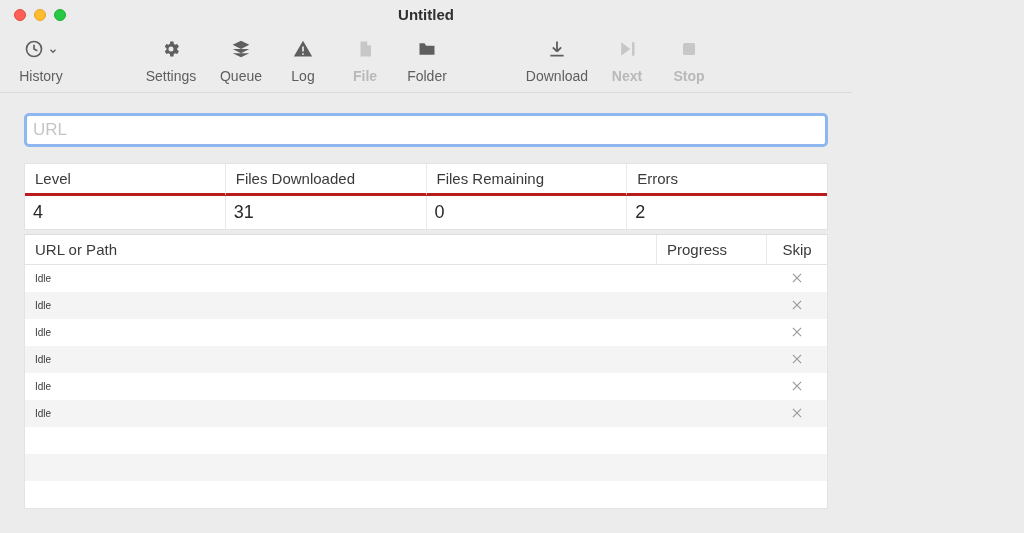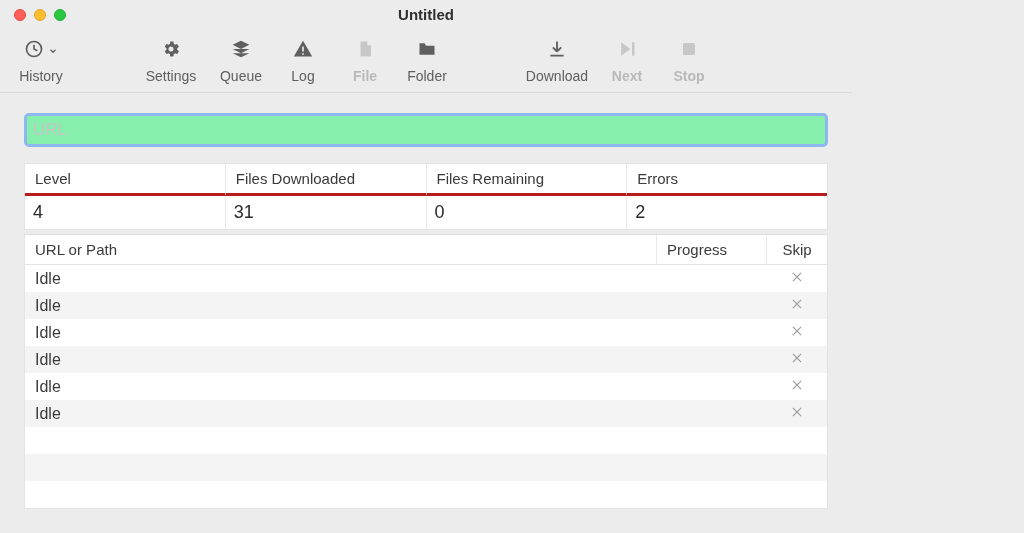--- a/index.html
+++ b/index.html
@@ -21,21 +21,21 @@
   .tool.narrow { width: 62px; }
   .tool .iconwrap { height: 30px; display:flex; align-items:center; justify-content:center; }
   .tool svg { fill: #5f5f5f; }
   .tool.disabled svg { fill: #c7c7c7; }
   .tool .lbl { font-size: 14px; color: #5e5e5e; margin-top: 2px; white-space: nowrap; }
   .tool.disabled .lbl { color: #b9b9b9; font-weight: bold; }
 
   
   .content { padding: 20px 24px 0 24px; }
 
-  .url-wrap { border: 3px solid #8db7ee; border-radius: 5px; background: #86efac; height: 34px; display:flex; align-items:center; }
+  .url-wrap { border: 3px solid #8db7ee; border-radius: 5px; background: #ffffff; height: 34px; display:flex; align-items:center; }
   .url-input { width: 100%; border: none; outline: none; font-size: 17px; color: #333; padding: 0 6px; background: transparent; }
   .url-input::placeholder { color: #c5c5c5; }
 
   
   .stats { margin-top: 16px; border: 1px solid #e3e3e3; background: #fff; }
   .stats-row { display: flex; }
   .stats-row.head .cell { font-size: 15px; color: #3a3a3a; padding: 6px 10px; border-bottom: 3px solid #b91c1c; }
   .stats-row.vals .cell { font-size: 18px; color: #2a2a2a; padding: 6px 8px; }
   .stats .cell { flex: 1; border-right: 1px solid #e9e9e9; }
   .stats .cell:last-child { border-right: none; }
@@ -46,21 +46,21 @@
   .ft-head .fcell { font-size: 15px; color: #3a3a3a; padding: 6px 10px; border-right: 1px solid #e9e9e9; }
   .ft-head .fcell:last-child { border-right: none; }
   .col-status { width: 130px; flex: 0 0 130px; }
   .col-url    { flex: 1; }
   .col-prog   { width: 110px; flex: 0 0 110px; }
   .col-skip   { width: 60px;  flex: 0 0 60px; text-align: center; }
 
   .ft-body { }
   .ft-row { display: flex; height: 27px; align-items:center; }
   .ft-row:nth-child(even) { background: #f4f4f4; }
-  .ft-row .fcell { padding: 9px 10px; font-size: 16px; color: #3a3a3a; }
+  .ft-row .fcell { padding: 9px 10px; font-size: 10px; color: #3a3a3a; }
   .ft-row .col-skip { display:flex; align-items:center; justify-content:center; }
   .skip-x { color: #9a9a9a; }
   .skip-x svg { stroke: #9a9a9a; }
 
   .chev { margin-left: 4px; }
 </style>
 </head>
 <body>
 
 <div class="window">

